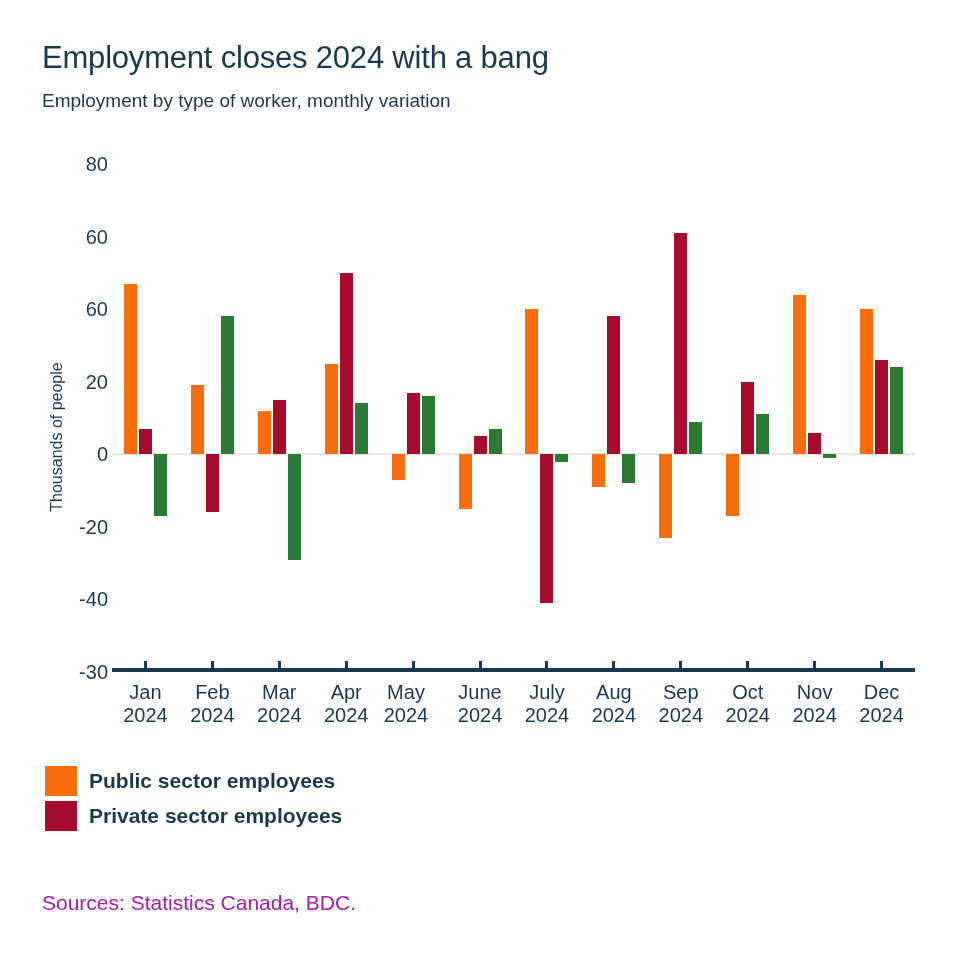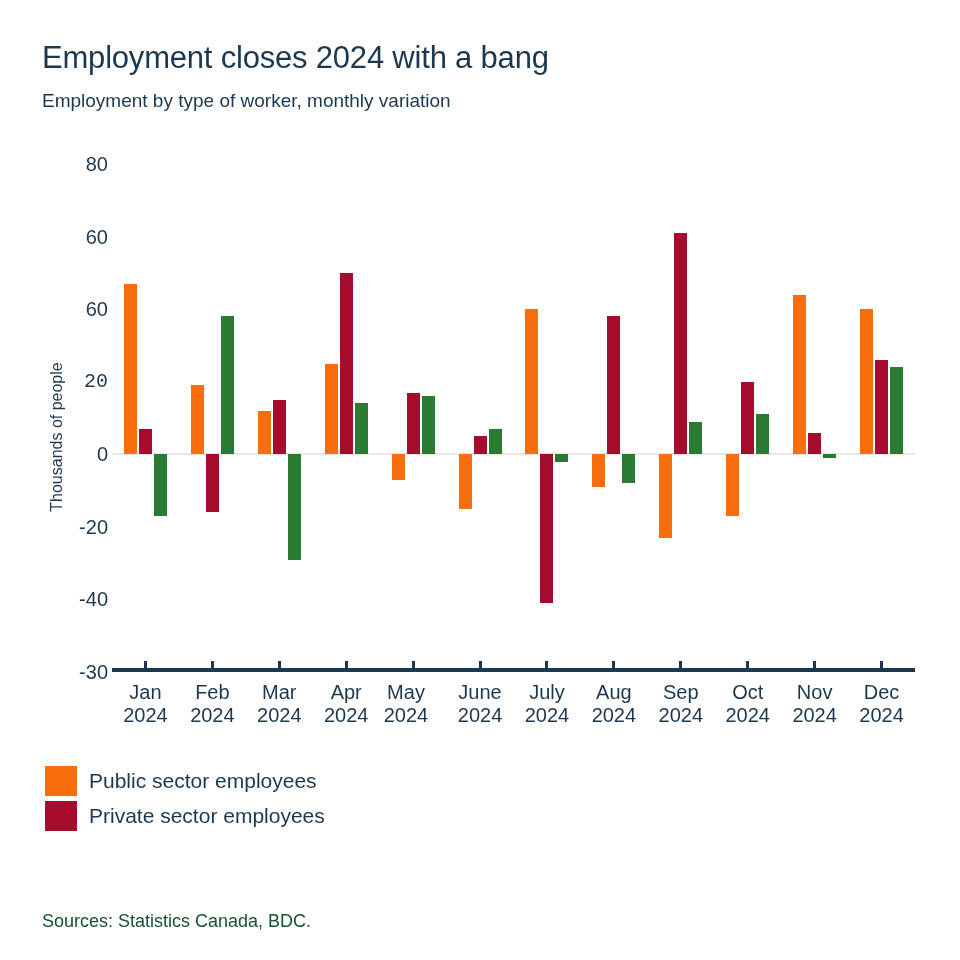--- a/index.html
+++ b/index.html
@@ -17,25 +17,25 @@
     position:absolute;left:30px;width:78px;text-align:right;
     font-size:20px;color:#1c3850;height:24px;line-height:24px;
   }
   .zero-line{position:absolute;height:2px;background:#e9e5e0;}
   .bar{position:absolute;}
   .xaxis-line{position:absolute;background:#1c3850;}
   .xaxis-tick{position:absolute;background:#1c3850;}
   .month-label{
     position:absolute;width:90px;text-align:center;font-size:20px;line-height:23px;color:#1c3850;
   }
-  .legend{position:absolute;left:45px;top:766px;}
+  .legend{position:absolute;left:45px;top:766px;font-weight:bold;}
   .legend-item{display:flex;align-items:center;margin-bottom:5px;height:30px;}
   .legend-swatch{width:32px;height:30px;flex:0 0 32px;}
   .legend-label{margin-left:12px;font-size:21px;color:#1c3850;}
-  .sources{position:absolute;left:42px;top:911px;font-size:18px;color:#14532d;}
+  .sources{position:absolute;left:42px;top:891px;font-size:21px;color:#a21caf;}
 </style>
 </head>
 <body>
 
 <div class="title">Employment closes 2024 with a bang</div>
 <div class="subtitle">Employment by type of worker, monthly variation</div>
 <div class="ylabel">Thousands of people</div>
 
 <div id="plot"></div>
 
@@ -48,21 +48,21 @@
       <div class="legend-swatch" style="background: rgb(166, 12, 46);"></div>
       <div class="legend-label">Private sector employees</div>
     </div>
   </div>
 
 <div class="sources">Sources: Statistics Canada, BDC.</div>
 
 <div class="ytick" style="top: 152px;">80</div>
 <div class="ytick" style="top: 224.571px;">60</div>
 <div class="ytick" style="top: 297.143px;">60</div>
-<div class="ytick" style="top: 369.714px; font-family: Liberation Mono, monospace;">20</div>
+<div class="ytick" style="top: 369.714px;">20</div>
 <div class="ytick" style="top: 442.286px;">0</div>
 <div class="ytick" style="top: 514.857px;">-20</div>
 <div class="ytick" style="top: 587.429px;">-40</div>
 <div class="ytick" style="top: 660px;">-30</div>
 <div class="zero-line" style="left: 112px; width: 803px; top: 453.286px; background: rgb(233, 229, 224);"></div>
 <div class="bar" style="left: 123.958px; width: 13px; top: 283.743px; height: 170.543px; background: rgb(249, 110, 12);"></div>
 <div class="bar" style="left: 138.958px; width: 13px; top: 428.886px; height: 25.4px; background: rgb(166, 12, 46);"></div>
 <div class="bar" style="left: 153.958px; width: 13px; top: 454.286px; height: 61.6857px; background: rgb(42, 122, 51);"></div>
 <div class="xaxis-tick" style="left: 143.958px; top: 661px; width: 3px; height: 7px;"></div>
 <div class="month-label" style="left: 100.458px; top: 681px;">

